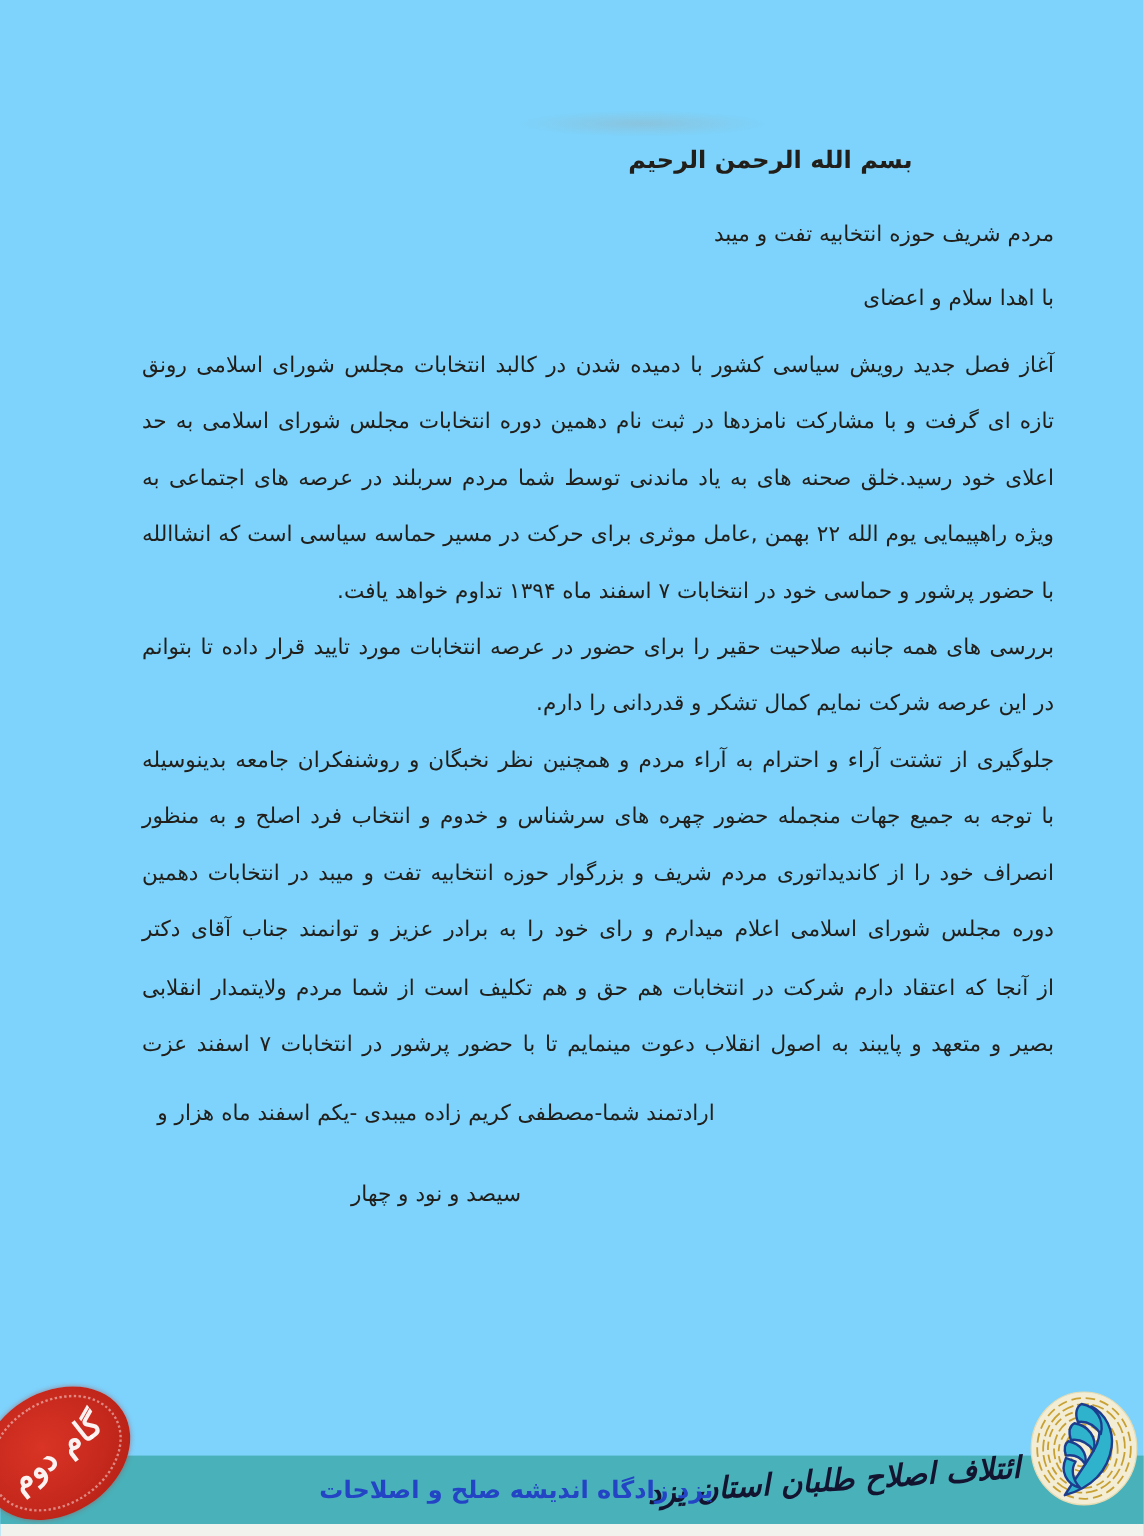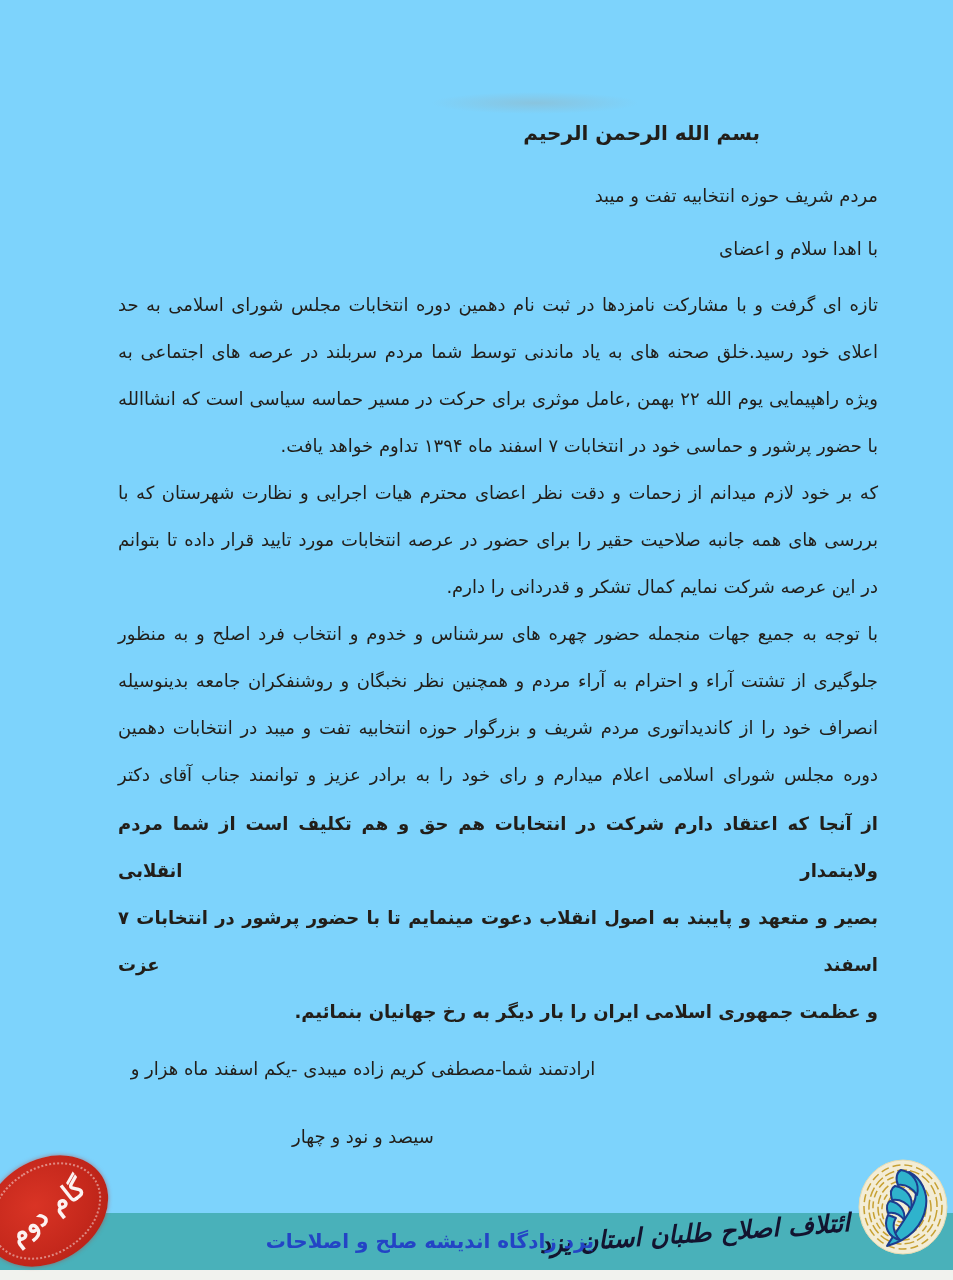--- a/index.html
+++ b/index.html
@@ -32,21 +32,21 @@
     text-align: right;
     padding-right: 118px;
     font-size: 20px;
     line-height: 47px;
     font-weight: bold;
   }
   .addressee { margin-top: 15px; text-align: right; line-height: 47px; }
   .greeting  { margin-top: 6px;  text-align: right; line-height: 47px; }
   .para { margin: 0; }
   .para.p1 { margin-top: 9px; }
-  .para.p4 { margin-top: 2px; font-weight: bold; }
+  .para.p4 { margin-top: 2px; }
   .line {
     line-height: 47px;
     text-align: justify;
     text-align-last: justify;
     -moz-text-align-last: justify;
   }
   .line.end {
     text-align-last: right;
     -moz-text-align-last: right;
   }
@@ -135,43 +135,42 @@
 <div class="page">
 
   <div class="scan-smudge"></div>
 
   <div class="content">
     <div class="bismillah">بسم الله الرحمن الرحیم</div>
     <div class="addressee">مردم شریف حوزه انتخابیه تفت و میبد</div>
     <div class="greeting">با اهدا سلام و اعضای</div>
 
     <div class="para p1">
+      <div class="line">آغاز فصل جدید رویش سیاسی کشور با دمیده شدن در کالبد انتخابات مجلس شورای اسلامی رونق</div>
       <div class="line">تازه ای گرفت و با مشارکت نامزدها در ثبت نام دهمین دوره انتخابات مجلس شورای اسلامی به حد</div>
       <div class="line">اعلای خود رسید.خلق صحنه های به یاد ماندنی توسط شما مردم سربلند در عرصه های اجتماعی به</div>
       <div class="line">ویژه راهپیمایی یوم الله ۲۲ بهمن ,عامل موثری برای حرکت در مسیر حماسه سیاسی است که انشاالله</div>
       <div class="line end">با حضور پرشور و حماسی خود در انتخابات ۷ اسفند ماه ۱۳۹۴ تداوم خواهد یافت.</div>
     </div>
 
     <div class="para p2">
-      <div class="line">که بر خود لازم میدانم از زحمات و دقت نظر اعضای محترم هیات اجرایی و نظارت شهرستان که با</div>
       <div class="line">بررسی های همه جانبه صلاحیت حقیر را برای حضور در عرصه انتخابات مورد تایید قرار داده تا بتوانم</div>
       <div class="line end">در این عرصه شرکت نمایم کمال تشکر و قدردانی را دارم.</div>
     </div>
 
     <div class="para p3">
+      <div class="line">جلوگیری از تشتت آراء و احترام به آراء مردم و همچنین نظر نخبگان و روشنفکران جامعه بدینوسیله</div>
       <div class="line">با توجه به جمیع جهات منجمله حضور چهره های سرشناس و خدوم و انتخاب فرد اصلح و به منظور</div>
-      <div class="line">جلوگیری از تشتت آراء و احترام به آراء مردم و همچنین نظر نخبگان و روشنفکران جامعه بدینوسیله</div>
       <div class="line">انصراف خود را از کاندیداتوری مردم شریف و بزرگوار حوزه انتخابیه تفت و میبد در انتخابات دهمین</div>
       <div class="line">دوره مجلس شورای اسلامی اعلام میدارم و رای خود را به برادر عزیز و توانمند جناب آقای دکتر</div>
     </div>
 
     <div class="para p4">
       <div class="line">از آنجا که اعتقاد دارم شرکت در انتخابات هم حق و هم تکلیف است از شما مردم ولایتمدار انقلابی</div>
       <div class="line">بصیر و متعهد و پایبند به اصول انقلاب دعوت مینمایم تا با حضور پرشور در انتخابات ۷ اسفند عزت</div>
-      <div class="line end">و عظمت جمهوری اسلامی ایران را بار دیگر به رخ جهانیان بنمائیم.</div>
     </div>
 
     <div class="signature">ارادتمند شما-مصطفی کریم زاده میبدی -یکم اسفند ماه هزار و سیصد و نود و چهار</div>
   </div>
 
   <div class="footer-band"></div>
   <div class="footer-substrip"></div>
 
   <div class="org-title">ائتلاف اصلاح طلبان استان یزد</div>
   <div class="slogan">یزد زادگاه اندیشه صلح و اصلاحات</div>

